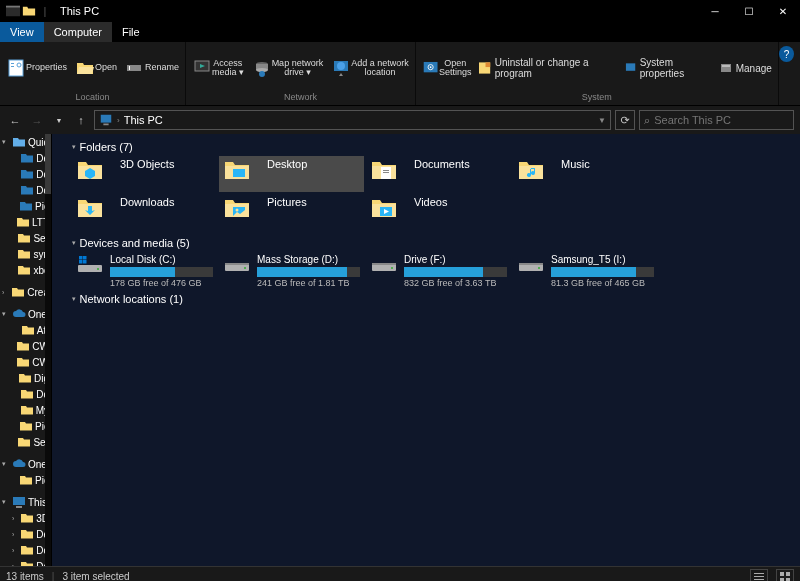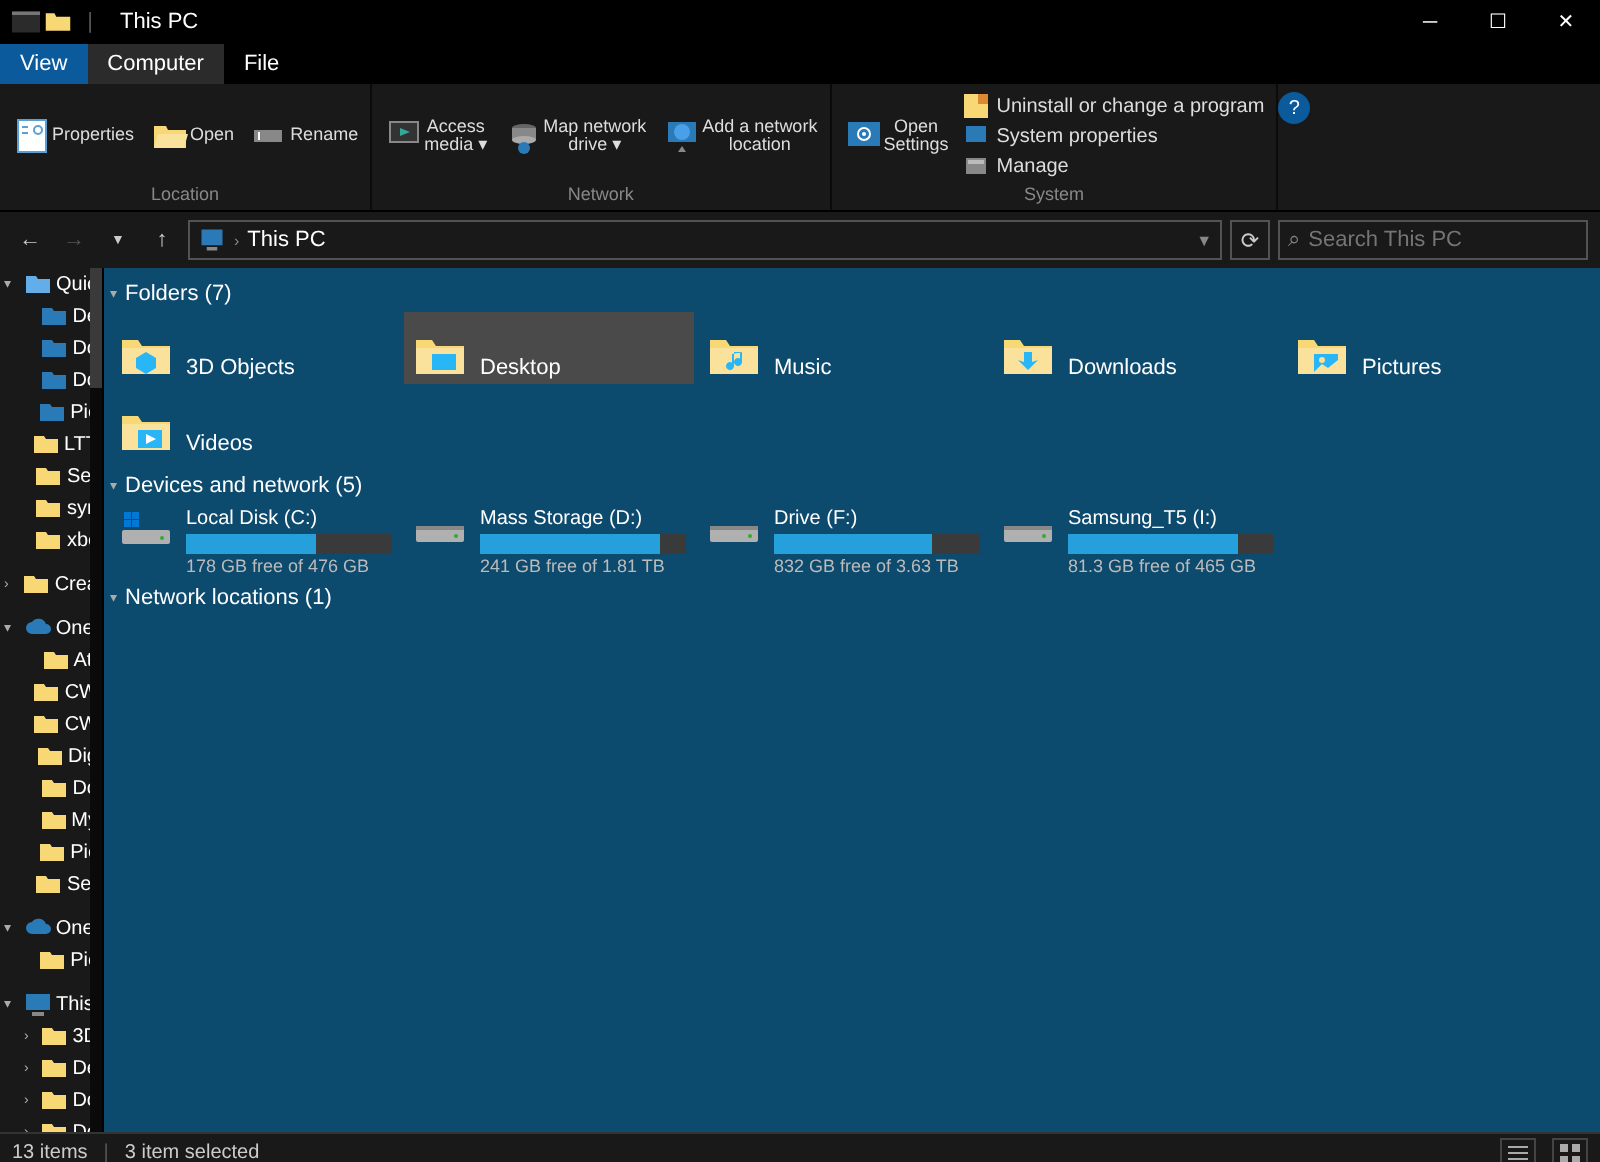--- a/index.html
+++ b/index.html
@@ -33,25 +33,25 @@
 .refreshbtn { width:20px; height:20px; border:1px solid #535353; display:flex; align-items:center; justify-content:center; color:#ccc; }
 .searchbox { width:155px; height:20px; background:#191919; border:1px solid #535353; display:flex; align-items:center; padding:0 4px; gap:4px; }
 .searchbox input { background:transparent; border:none; color:#888; font-size:11px; outline:none; width:100%; }
 .body { display:flex; height:432px; }
 .sidebar { width:52px; background:#191919; border-right:1px solid #000; overflow:hidden; position:relative; }
 .side-scroll { position:absolute; right:0; top:0; width:6px; height:100%; background:#0a0a0a; }
 .side-scroll-thumb { position:absolute; right:0; top:0; width:6px; height:60px; background:#3a3a3a; }
 .sitem { display:flex; align-items:center; gap:2px; padding:1px 2px; font-size:10px; color:#fff; white-space:nowrap; overflow:hidden; height:16px; }
 .sitem .chev { width:8px; color:#aaa; font-size:7px; }
 .sitem .sico { width:14px; height:14px; flex-shrink:0; }
-.content { flex:1; background:#0c4a6e; overflow:hidden; padding:4px 3px; }
+.content { flex:1; background:#0f172a; overflow:hidden; padding:4px 20px; }
 .section-header { display:flex; align-items:center; gap:4px; font-size:11px; color:#fff; padding:3px 0; }
 .section-header .chev { font-size:7px; color:#aaa; }
 .folder-grid { display:flex; flex-wrap:wrap; gap:2px; margin-bottom:4px; }
-.folder-item { width:145px; height:36px; display:flex; align-items:flex-end; gap:6px; padding:2px 4px; }
+.folder-item { width:145px; height:36px; display:flex; align-items:flex-start; gap:16px; padding:2px 4px; }
 .folder-item.selected { background:#4a4a4a; }
 .folder-icon { width:28px; height:24px; flex-shrink:0; }
 .folder-label { font-size:11px; color:#fff; }
 .drive-grid { display:flex; flex-wrap:wrap; gap:2px; }
 .drive-item { width:145px; display:flex; gap:6px; padding:2px 4px; }
 .drive-icon { width:28px; height:20px; flex-shrink:0; margin-top:1px; }
 .drive-info { flex:1; }
 .drive-name { font-size:10px; color:#fff; margin-bottom:2px; }
 .drive-bar { width:100%; height:10px; background:#3a3a3a; position:relative; margin-bottom:1px; }
 .drive-fill { height:100%; background:#26a0da; }
@@ -158,21 +158,21 @@
     <div class="rgroup-row">
       <div class="rbtn">
         <svg class="rbtn-icon" viewBox="0 0 20 20">
             <rect x="2" y="3" width="16" height="12" fill="#2a7ab8"></rect>
             <circle cx="10" cy="9" r="3" fill="none" stroke="#fff"></circle>
             <circle cx="10" cy="9" r="1" fill="#fff"></circle>
           </svg>
         <span class="rbtn-label">Open
 Settings</span>
       </div>
-      <div style="display:flex;flex-direction:column;justify-content:center;gap:1px">
+      <div style="display:flex;justify-content:center;gap:1px">
         <div class="ritem">
             <svg class="ritem-icon" viewBox="0 0 12 12">
               <rect width="12" height="12" fill="#f8d775"></rect>
               <rect x="7" y="0" width="5" height="5" fill="#d83"></rect>
             </svg>
             <span class="ritem-label">Uninstall or change a program</span>
           </div>
         <div class="ritem">
             <svg class="ritem-icon" viewBox="0 0 12 12">
               <rect x="1" y="1" width="10" height="8" fill="#2a7ab8"></rect>
@@ -429,20 +429,30 @@
             <path fill="#f8d775" d="M2 4h8l2 3h14v14H2z"></path>
             <path fill="#fae29c" d="M2 8h24v13H2z"></path>
             <rect x="10" y="11" width="12" height="8" fill="#29b6f6"></rect>
           </svg>
           <span class="folder-label">Desktop</span>
         </div>
         <div class="folder-item ">
           <svg class="folder-icon" viewBox="0 0 28 24">
             <path fill="#f8d775" d="M2 4h8l2 3h14v14H2z"></path>
             <path fill="#fae29c" d="M2 8h24v13H2z"></path>
+            <rect x="11" y="9" width="10" height="12" fill="#fff"></rect>
+            <rect x="13" y="12" width="6" height="1" fill="#888"></rect>
+            <rect x="13" y="14" width="6" height="1" fill="#888"></rect>
+          </svg>
+          <span class="folder-label">Documents</span>
+        </div>
+        <div class="folder-item ">
+          <svg class="folder-icon" viewBox="0 0 28 24">
+            <path fill="#f8d775" d="M2 4h8l2 3h14v14H2z"></path>
+            <path fill="#fae29c" d="M2 8h24v13H2z"></path>
             <path fill="#29b6f6" d="M14 10v7a2 2 0 11-1-1.7V11l5-1v5a2 2 0 11-1-1.7V10z"></path>
           </svg>
           <span class="folder-label">Music</span>
         </div>
         <div class="folder-item ">
           <svg class="folder-icon" viewBox="0 0 28 24">
             <path fill="#f8d775" d="M2 4h8l2 3h14v14H2z"></path>
             <path fill="#fae29c" d="M2 8h24v13H2z"></path>
             <path fill="#29b6f6" d="M16 10v5l3-1-5 5-5-5 3 1v-5z"></path>
           </svg>
@@ -463,21 +473,21 @@
             <path fill="#f8d775" d="M2 4h8l2 3h14v14H2z"></path>
             <path fill="#fae29c" d="M2 8h24v13H2z"></path>
             <rect x="10" y="11" width="12" height="9" fill="#29b6f6"></rect>
             <path fill="#fff" d="M14 13l5 2.5-5 2.5z"></path>
           </svg>
           <span class="folder-label">Videos</span>
         </div>
       </div>
     <div class="section-header">
       <span class="chev">▾</span>
-      <span><span>Devices and network</span> (<span>5</span>)</span>
+      <span><span>Devices and media</span> (<span>5</span>)</span>
     </div>
     <div class="drive-grid" id="drives-grid">
         <div class="drive-item">
           <svg class="drive-icon" viewBox="0 0 28 20">
             <rect x="2" y="10" width="24" height="7" rx="1" fill="#b0b0b0"></rect>
             <circle cx="22" cy="14" r="1" fill="#3a3"></circle>
             <g transform="translate(3,1)">
               <rect width="3.5" height="3.5" fill="#0078d4"></rect>
               <rect x="4" width="3.5" height="3.5" fill="#0078d4"></rect>
               <rect y="4" width="3.5" height="3.5" fill="#0078d4"></rect>

